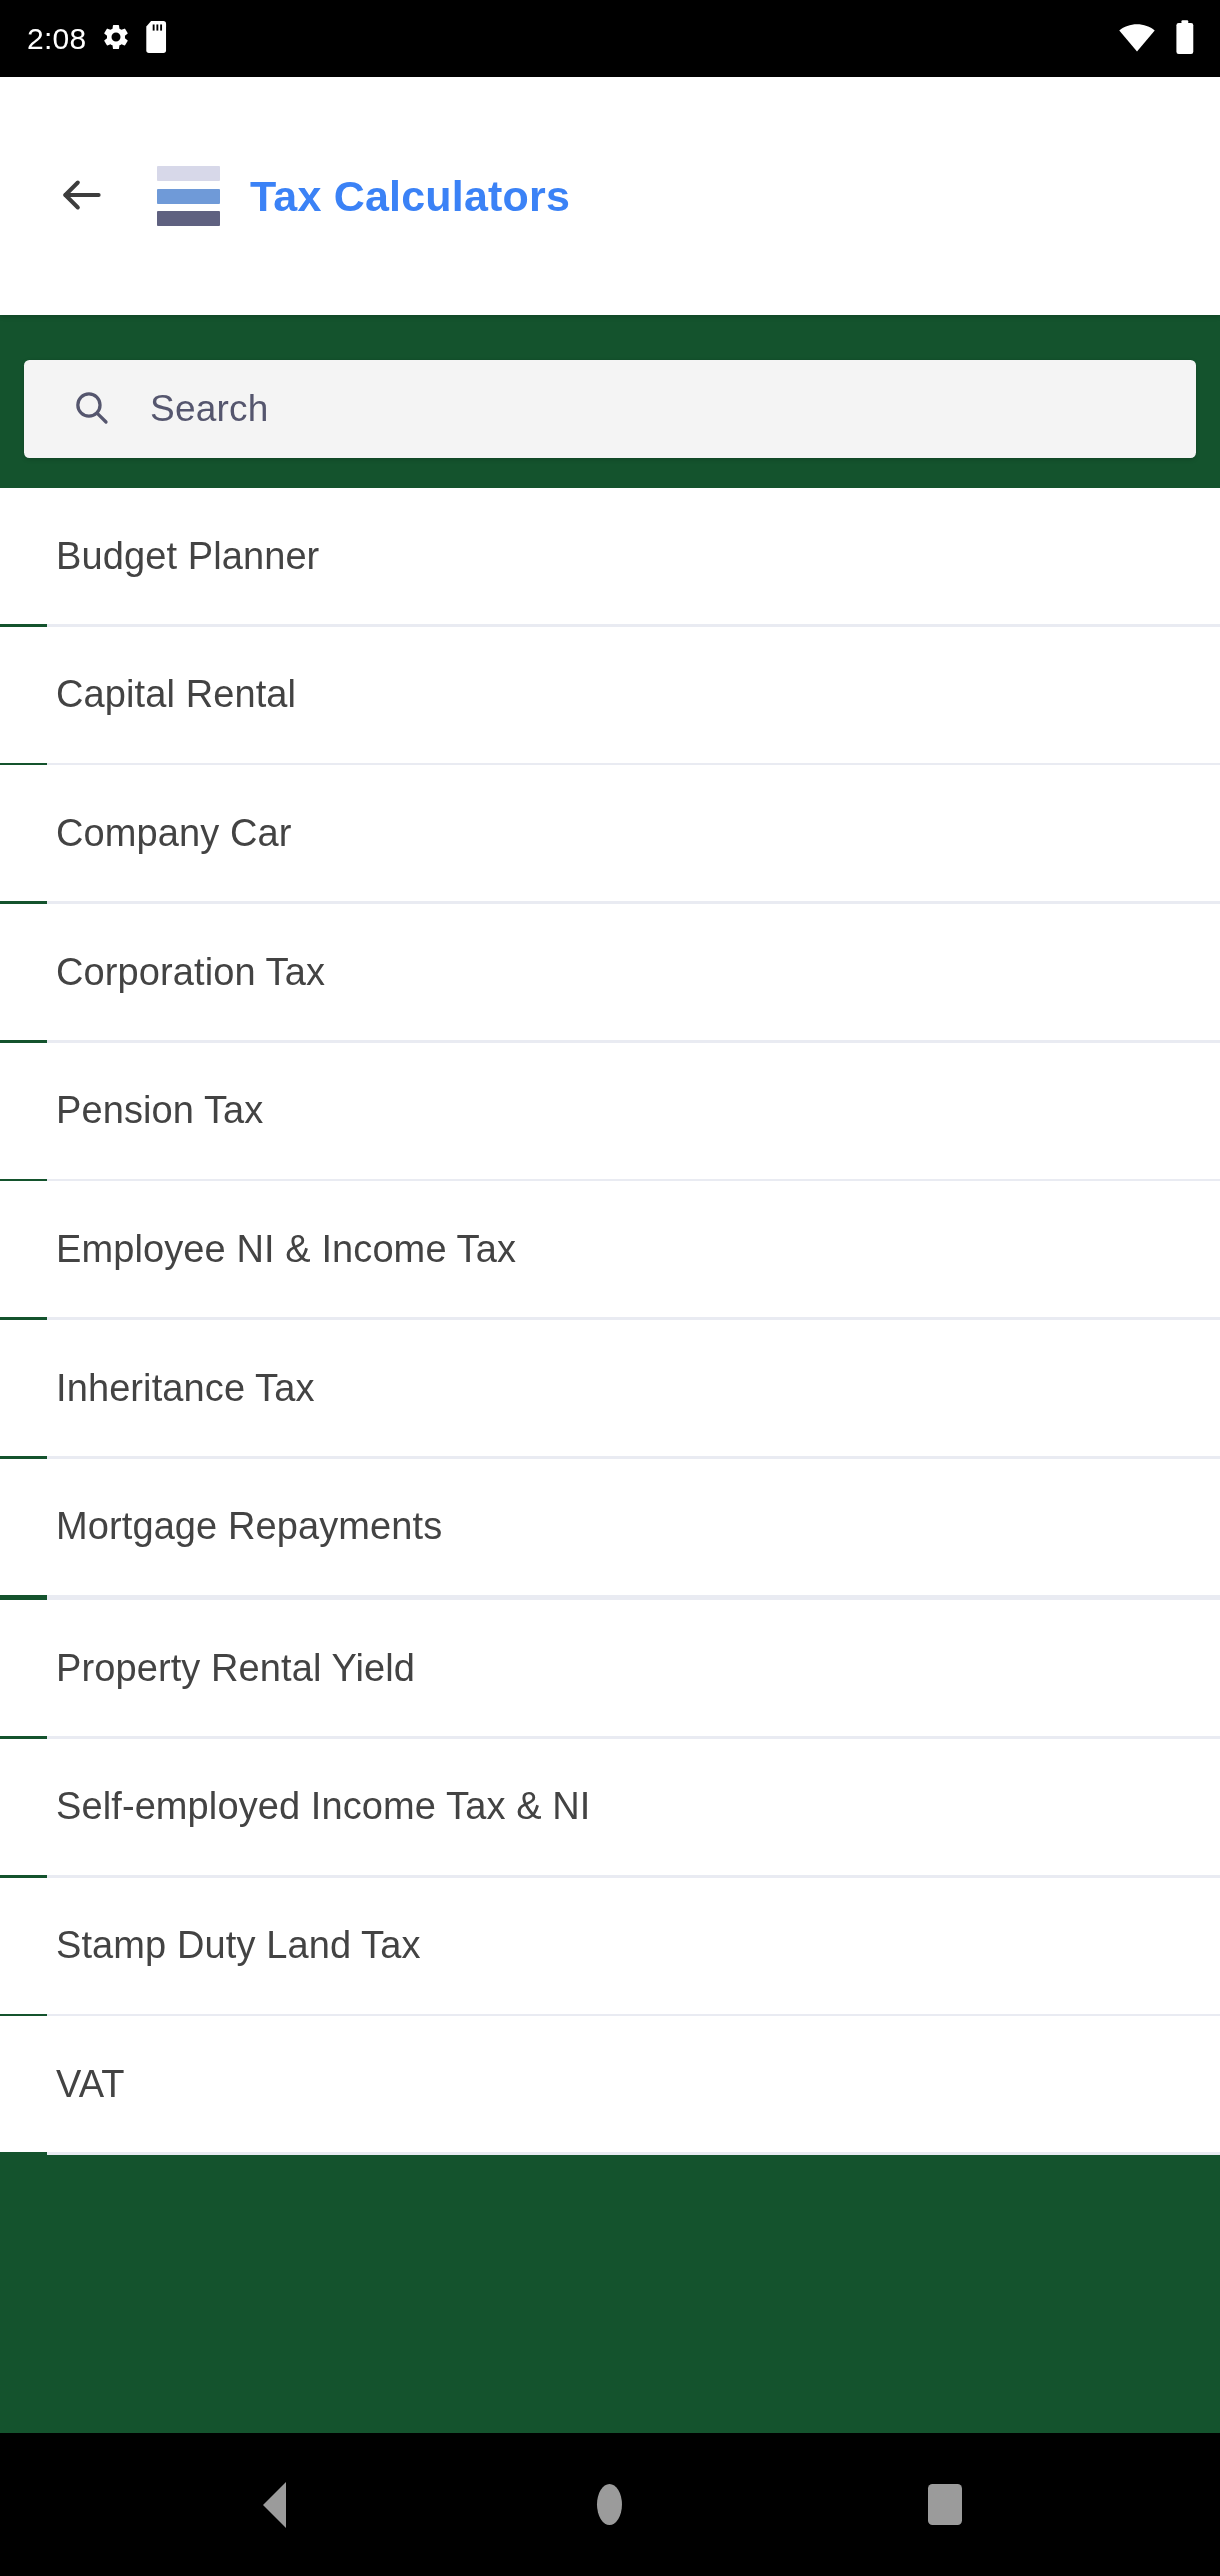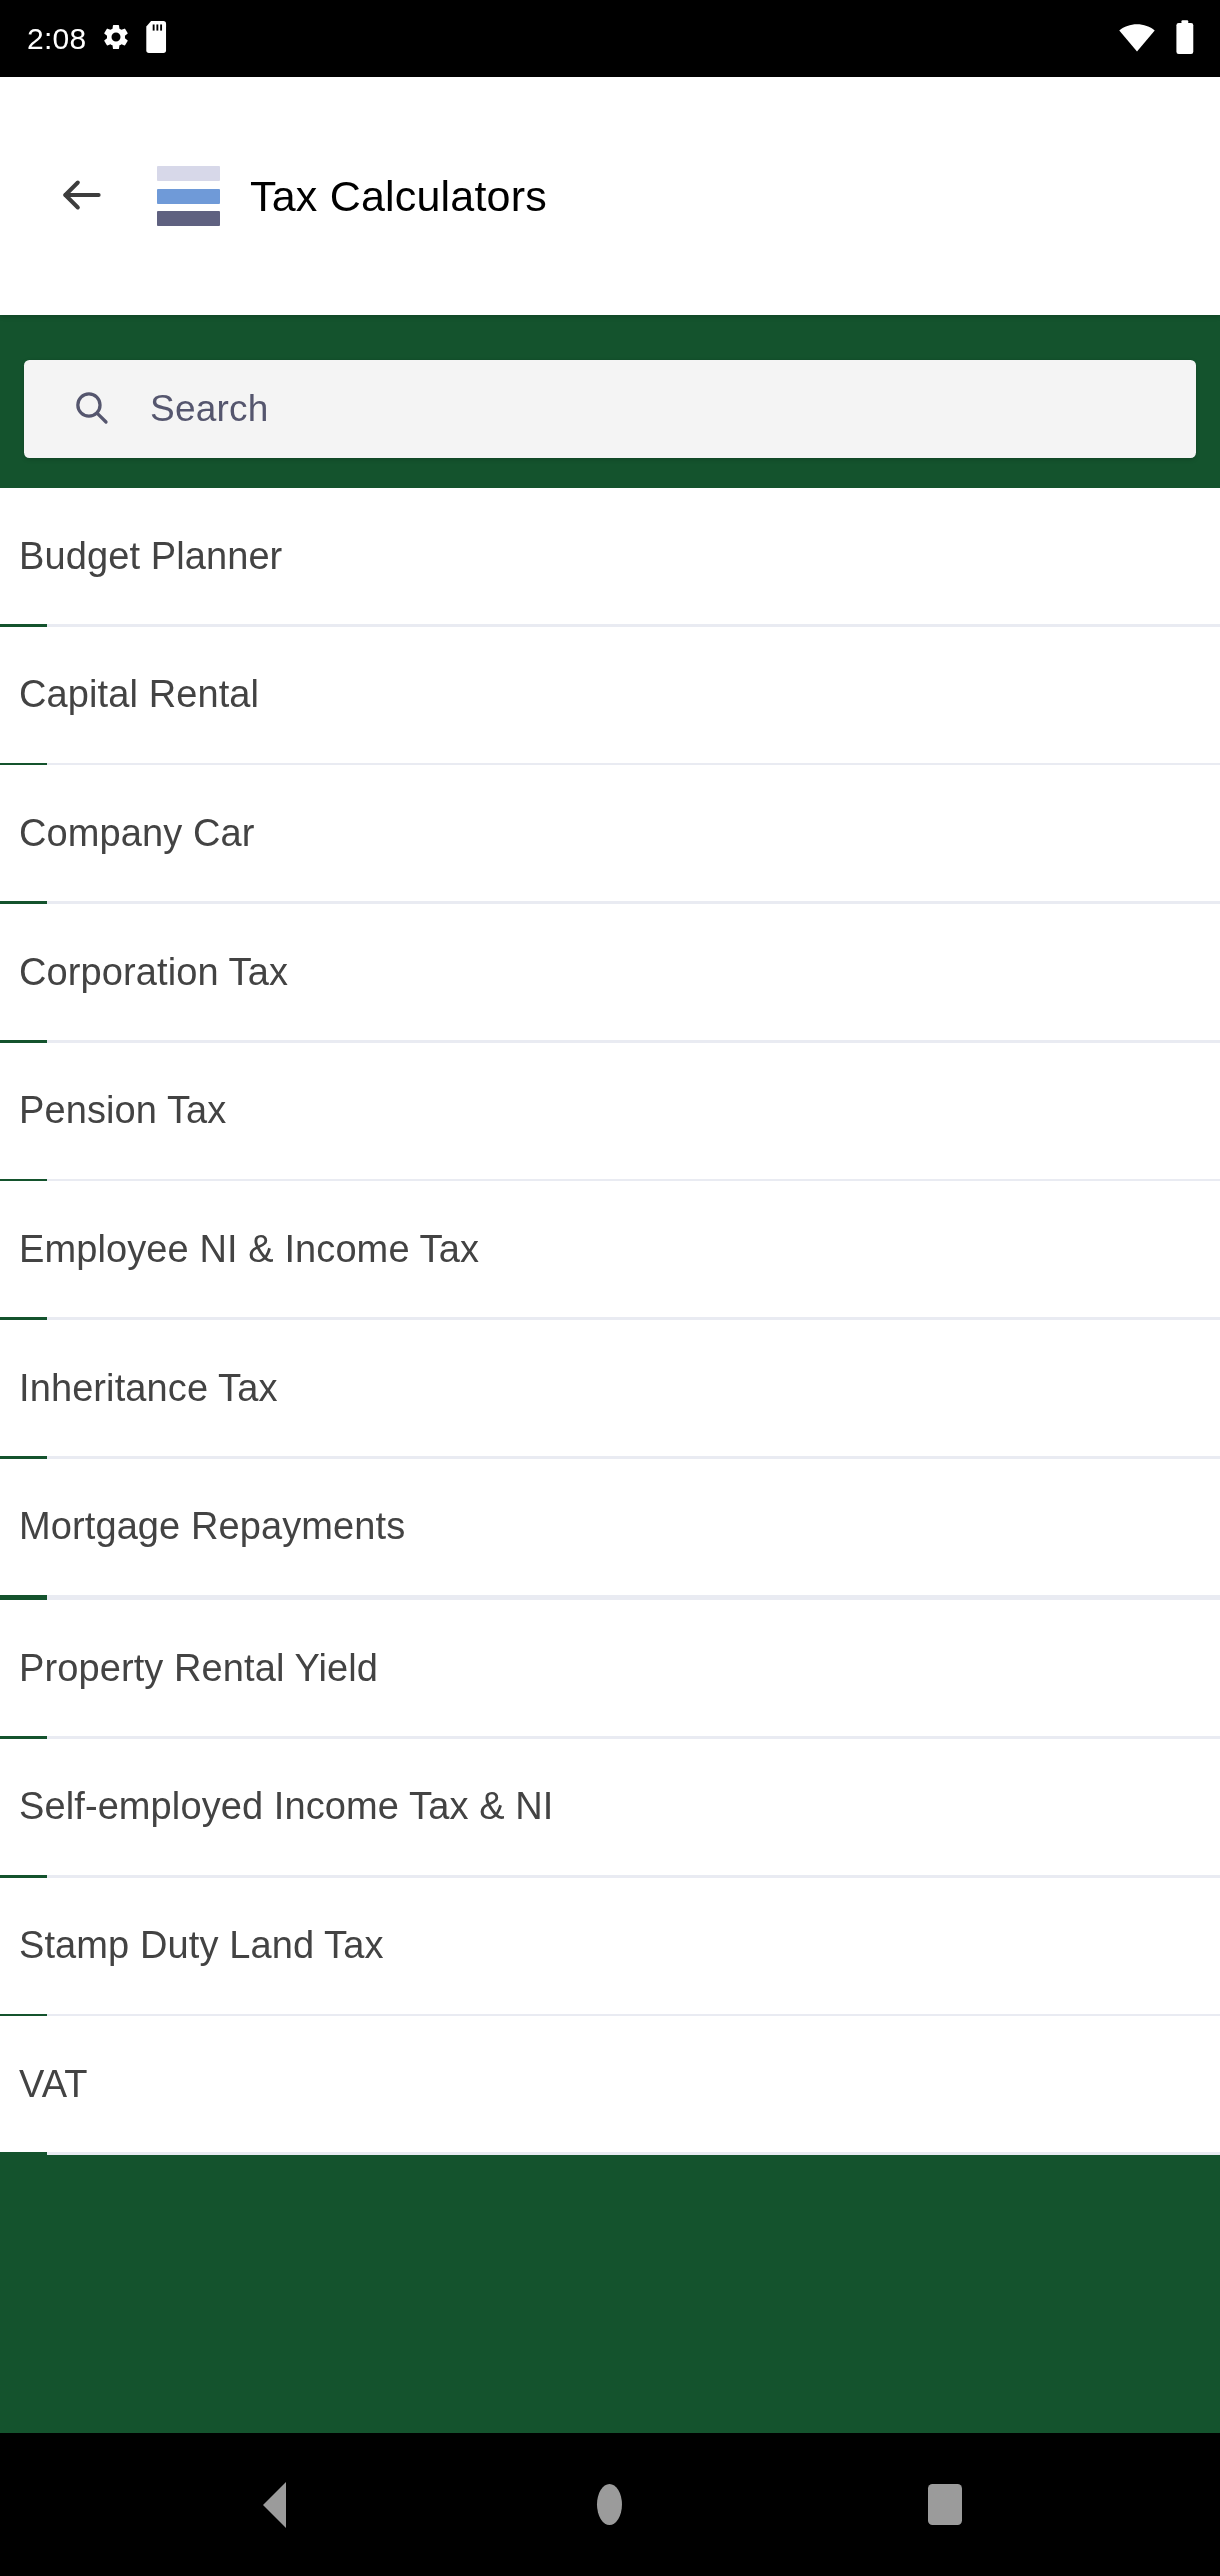--- a/index.html
+++ b/index.html
@@ -45,21 +45,21 @@
   .brand-logo {
     width:63px; margin-left:32px; flex-shrink:0;
     display:flex; flex-direction:column; gap:7.2px;
   }
   .brand-bar { height:15px; width:100%; border-radius:0.9px; }
   .brand-bar.b1 { background:#d7d8e9; }
   .brand-bar.b2 { background:#6f9ad8; }
   .brand-bar.b3 { background:#5f6180; }
   .app-title {
     margin-left:30px;
-    font-size:43px; font-weight:400; color:#000000;
+    font-size:43px; font-weight:700; color:#3b82f6;
     letter-spacing:0.2px; white-space:nowrap;
   }
 
   
   .content {
     position:absolute; top:315px; left:0; width:1220px; height:2118px;
     background:#14532d; overflow:hidden;
   }
 
   
@@ -77,21 +77,21 @@
     margin-left:38px;
     font-size:37px; color:#55566e; font-weight:400;
     letter-spacing:0.2px;
   }
 
   
   .calc-list { margin-top:30px; }
   .list-item {
     height:136px;
     display:flex; align-items:center;
-    padding-left:19px;
+    padding-left:56px;
     position:relative; cursor:pointer; background:#ffffff;
   }
   .list-item-label {
     font-size:38px; font-weight:400; color:#434343;
     letter-spacing:0.1px; white-space:nowrap;
   }
   .divider {
     height:2.7px; background:#e9ebf2;
     margin-left:47px; width:calc(100% - 47px);
   }

